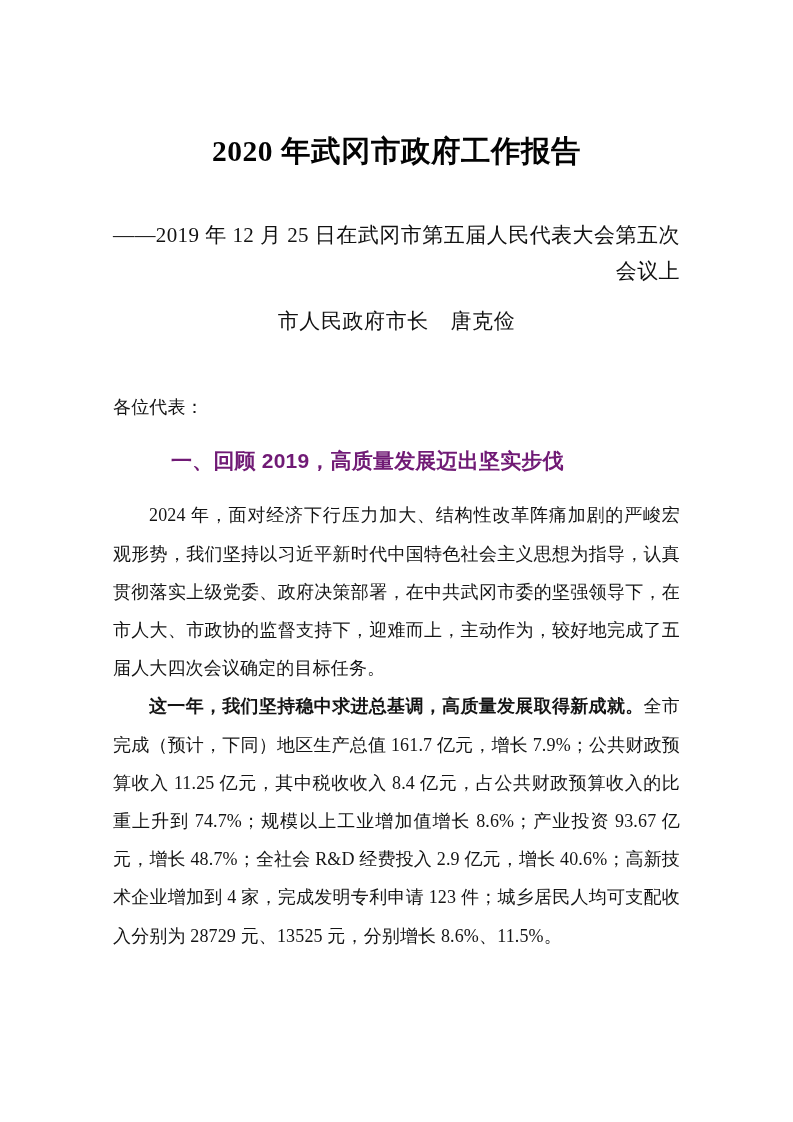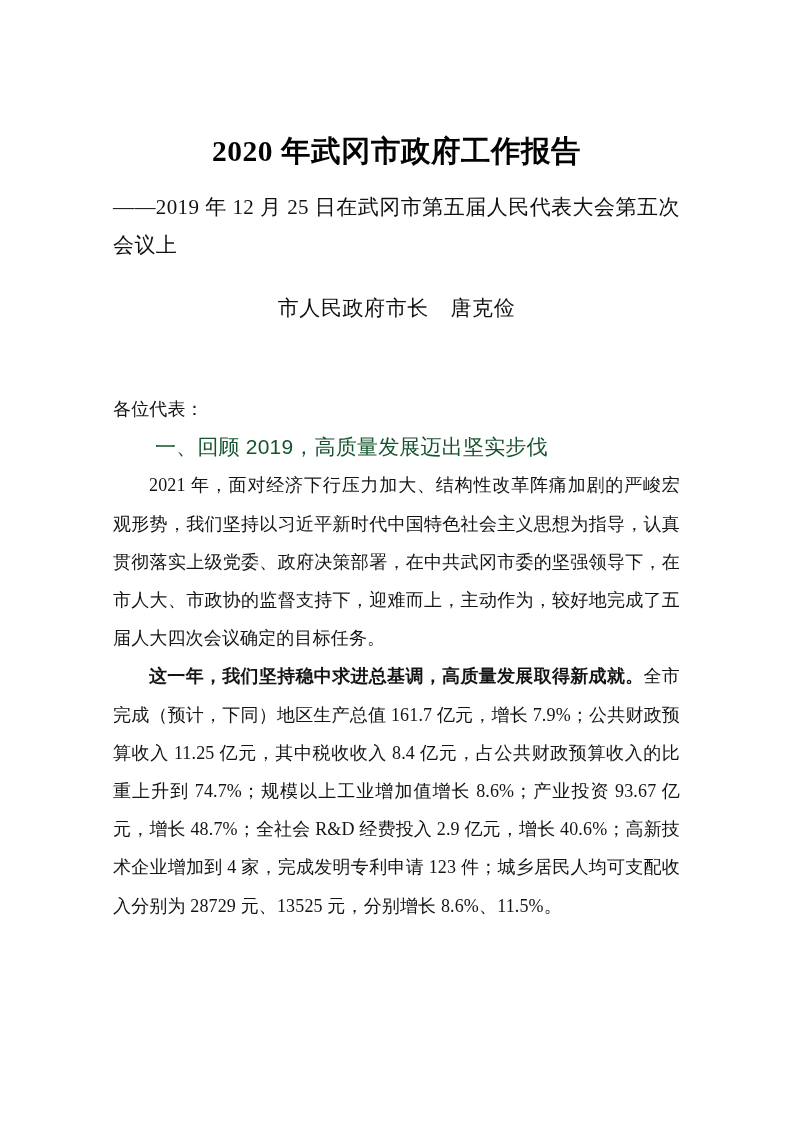--- a/index.html
+++ b/index.html
@@ -53,28 +53,30 @@
     line-height: 38px;
     letter-spacing: 0.4px;
     color: #111111;
   }
 
   .doc-subtitle .sub-line-1 {
     display: block;
     text-align: justify;
     text-align-last: justify;
     white-space: nowrap;
+    margin-top: 28px;
   }
   .doc-subtitle .sub-line-2 {
     display: block;
-    text-align: left;
+    text-align: right;
+    font-family: Liberation Mono, monospace;
   }
 
   .doc-byline {
-    margin: 15px;
+    margin: 0;
     padding-top: 10px;
     text-align: center;
     font-family: "Liberation Serif", "DejaVu Serif", serif;
     font-size: 21px;
     line-height: 38px;
     letter-spacing: 0.6px;
     color: #111111;
   }
 
   .body-block {
@@ -92,28 +94,28 @@
     color: #141414;
     word-break: break-all;
   }
 
   p.indent {
     text-indent: 2em;
   }
 
   
   p.heading {
-    margin: 0;
+    margin: 16px;
     text-indent: 2em;
     font-family: "Liberation Sans", "DejaVu Sans", sans-serif;
-    font-weight: normal;
+    font-weight: bold;
     font-size: 21px;
     line-height: 38.2px;
     letter-spacing: 0.2px;
-    color: #14532d;
+    color: #701a75;
   }
 
   
   .lead-bold {
     font-weight: bold;
     letter-spacing: 0.2px;
   }
 </style>
 </head>
 <body>
@@ -130,21 +132,21 @@
 
     <div class="doc-byline">市人民政府市长　唐克俭</div>
 
     <div class="body-block">
 
       <p class="para">各位代表：</p>
 
 
       <p class="heading">一、回顾 2019，高质量发展迈出坚实步伐</p>
 
-      <p class="para indent">2021 年，面对经济下行压力加大、结构性改革阵痛加剧的严峻宏观形势，我们坚持以习近平新时代中国特色社会主义思想为指导，认真贯彻落实上级党委、政府决策部署，在中共武冈市委的坚强领导下，在市人大、市政协的监督支持下，迎难而上，主动作为，较好地完成了五届人大四次会议确定的目标任务。</p>
+      <p class="para indent">2024 年，面对经济下行压力加大、结构性改革阵痛加剧的严峻宏观形势，我们坚持以习近平新时代中国特色社会主义思想为指导，认真贯彻落实上级党委、政府决策部署，在中共武冈市委的坚强领导下，在市人大、市政协的监督支持下，迎难而上，主动作为，较好地完成了五届人大四次会议确定的目标任务。</p>
 
       <p class="para indent">
         <span class="lead-bold">这一年，我们坚持稳中求进总基调，高质量发展取得新成就。</span><span>全市完成（预计，下同）地区生产总值 161.7 亿元，增长 7.9%；公共财政预算收入 11.25 亿元，其中税收收入 8.4 亿元，占公共财政预算收入的比重上升到 74.7%；规模以上工业增加值增长 8.6%；产业投资 93.67 亿元，增长 48.7%；全社会 R&amp;D 经费投入 2.9 亿元，增长 40.6%；高新技术企业增加到 4 家，完成发明专利申请 123 件；城乡居民人均可支配收入分别为 28729 元、13525 元，分别增长 8.6%、11.5%。</span>
       </p>
 
     </div>
   </div>
 </div>
 
 </body></html>

